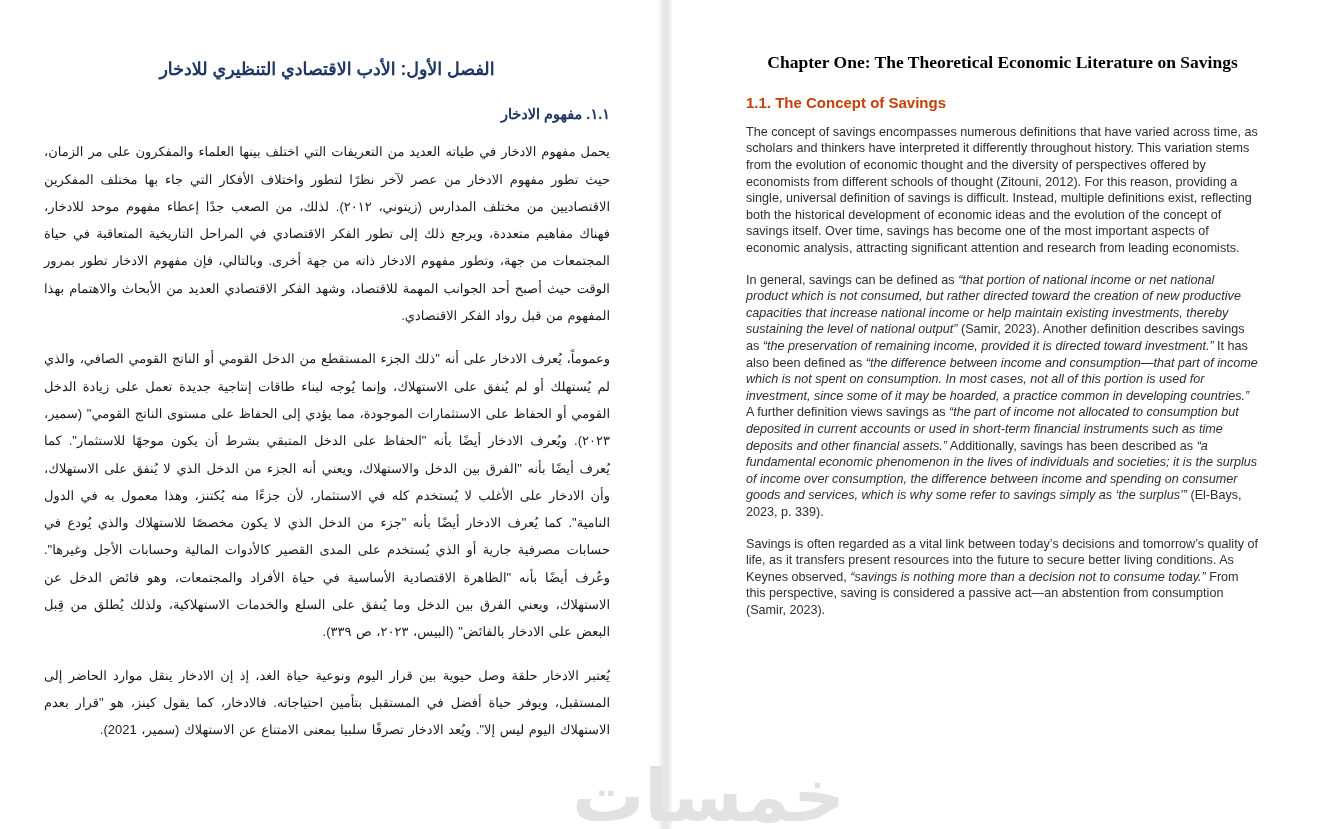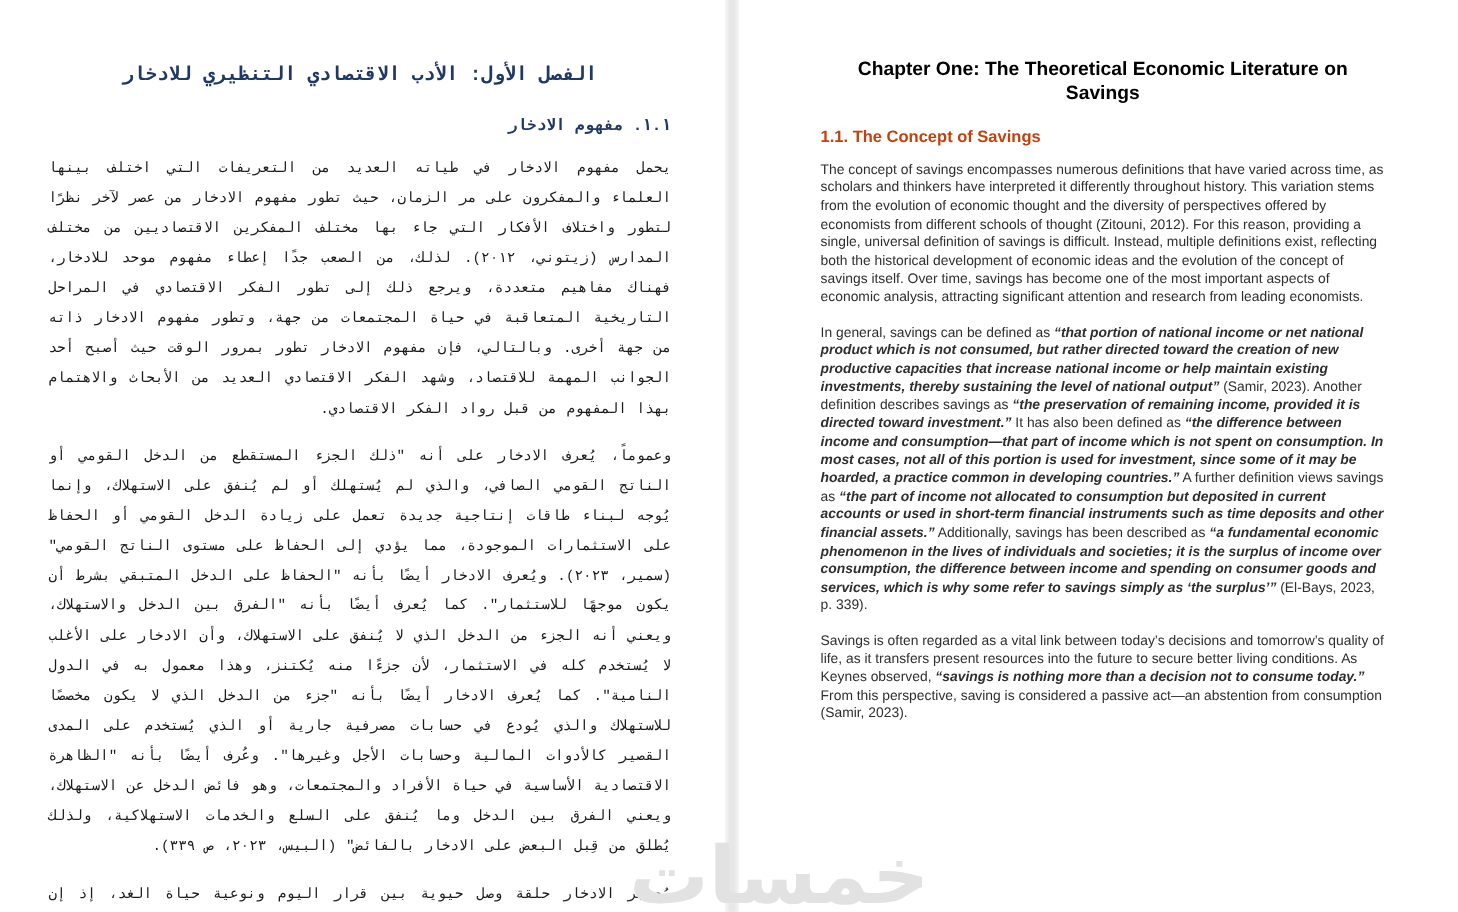--- a/index.html
+++ b/index.html
@@ -7,21 +7,21 @@
     width:1325px;height:829px;overflow:hidden;background:#ffffff;
     font-family:"Liberation Sans",sans-serif;position:relative;
   }
   .spread{display:flex;width:100%;height:100%;}
 
   
   .page-ar{
     width:659px;box-sizing:border-box;flex:0 0 659px;
     padding:48px 49px 0 44px;
     direction:rtl;
-    font-family:Liberation Mono, monospace;
+    font-family:Liberation Sans, sans-serif;
     color:#1b1b1b;
   }
   .page-ar h1{
     font-size:17.5px;font-weight:bold;color:#1F3864;
     text-align:center;margin:8px 0 24px;line-height:1.5;
   }
   .page-ar h2{
     font-size:14.5px;font-weight:bold;color:#1F3864;
     margin:20px 0 16px;
   }
@@ -36,32 +36,32 @@
     background:linear-gradient(90deg,#f7f7f7 0%,#e7e7e7 35%,#e7e7e7 65%,#f7f7f7 100%);
   }
 
   
   .page-en{
     flex:1;box-sizing:border-box;
     padding:46px 66px 0 74px;
     color:#2e2e2e;
   }
   .page-en h1{
-    font-family:Liberation Sans, sans-serif;font-weight:bold;
+    font-family:Liberation Serif, serif;font-weight:bold;
     font-size:17.5px;color:#000;text-align:center;
     margin:6px 0 20px;line-height:1.25;
   }
   .page-en h2{
     font-family:Liberation Sans, sans-serif;font-weight:bold;
     font-size:15px;color:#c2410c;margin:17px 0 13px;
   }
   .page-en p{
     font-size:12.6px;line-height:16.6px;margin:0 0 15px;
   }
-  .it{font-style:italic;font-weight:bold;}
+  .it{font-style:italic;}
 
   
   .watermark{
     position:absolute;left:572px;top:760px;z-index:5;
     font-family:"DejaVu Sans",sans-serif;font-weight:bold;
     font-size:72px;color:#e2e2e2;line-height:1;
     pointer-events:none;
   }
 </style>
 </head>

